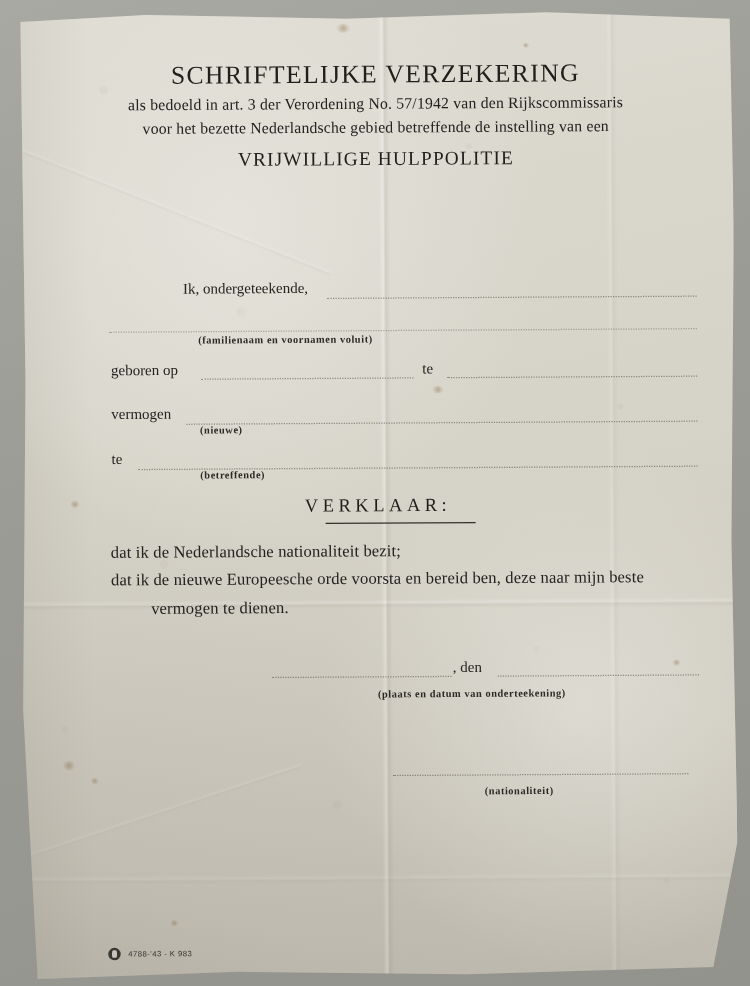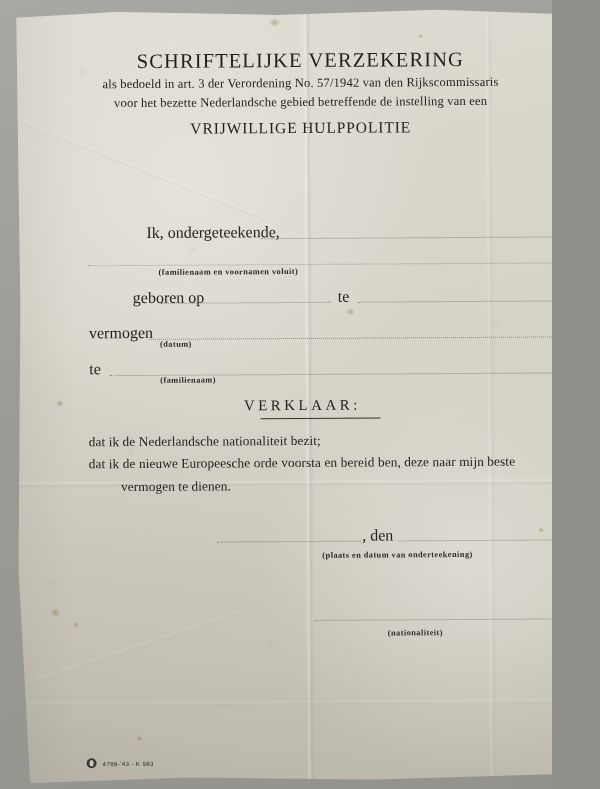--- a/index.html
+++ b/index.html
@@ -10,21 +10,21 @@
   body {
     width: 600px;
     height: 789px;
     overflow: hidden;
     font-family: "Liberation Serif", "DejaVu Serif", serif;
   }
 
   
   #photo {
     position: relative;
-    width: 552px;
+    width: 600px;
     height: 789px;
     background:
       linear-gradient(160deg, #a9a9a4 0%, #9c9c97 40%, #93938e 100%);
     overflow: hidden;
   }
 
   
   #paper {
     position: absolute;
     left: 14px;
@@ -136,21 +136,21 @@
   #subtitle {
     top: 110px;
     left: 0; right: 0;
     text-align: center;
     font-size: 15.5px;
     letter-spacing: 0.9px;
     white-space: nowrap;
     color: #211f1b;
   }
 
-  .fieldlabel { font-size: 16px; color: #242320; }
+  .fieldlabel { font-size: 12px; color: #242320; }
   .caption {
     font-size: 8.3px;
     color: #2a2924;
     letter-spacing: 0.45px;
     font-weight: 700;
   }
 
   
   .dots {
     position: absolute;
@@ -248,44 +248,44 @@
       <div class="ln subline" id="sub1">als bedoeld in art. 3 der Verordening No. 57/1942 van den Rijkscommissaris</div>
       <div class="ln subline" id="sub2">voor het bezette Nederlandsche gebied betreffende de instelling van een</div>
 
       <div class="ln" id="subtitle">VRIJWILLIGE HULPPOLITIE</div>
 
       <div class="ln fieldlabel" style="left:131px; top:214px;">Ik, ondergeteekende,</div>
       <div class="dots" style="left:246px; top:228px; width:296px;"></div>
       <div class="dots soft" style="left:72px; top:254px; width:470px;"></div>
       <div class="ln caption" style="left:143px; top:258px;">(familienaam en voornamen voluit)</div>
 
-      <div class="ln fieldlabel" style="left:73px; top:279px;margin-left:44px;">geboren op</div>
+      <div class="ln fieldlabel" style="left:73px; top:279px;">geboren op</div>
       <div class="dots" style="left:145px; top:292px; width:170px;"></div>
       <div class="ln fieldlabel" style="left:322px; top:279px;">te</div>
       <div class="dots" style="left:342px; top:292px; width:200px;"></div>
 
       <div class="ln fieldlabel" style="left:73px; top:314px;">vermogen</div>
       <div class="dots" style="left:133px; top:328px; width:409px;"></div>
-      <div class="ln caption" style="left:144px; top:330px;">(datum)</div>
+      <div class="ln caption" style="left:144px; top:330px;">(nieuwe)</div>
 
       <div class="ln fieldlabel" style="left:73px; top:350px;">te</div>
       <div class="dots" style="left:94px; top:364px; width:448px;"></div>
-      <div class="ln caption" style="left:144px; top:366px;">(familienaam)</div>
+      <div class="ln caption" style="left:144px; top:366px;">(betreffende)</div>
 
       <div class="ln" id="verklaar">VERKLAAR:</div>
       <div id="verklaar-rule"></div>
 
       <div class="ln body-line" style="left:72px; top:424px;">dat ik de Nederlandsche nationaliteit bezit;</div>
       <div class="ln body-line" style="left:72px; top:446px;">dat ik de nieuwe Europeesche orde voorsta en bereid ben, deze naar mijn beste</div>
       <div class="ln body-line" style="left:76px; top:469px;margin-left:28px;">vermogen te dienen.</div>
 
       <div class="dots" style="left:200px; top:531px; width:144px;"></div>
       <div class="ln fieldlabel" style="left:345px; top:518px;">, den</div>
       <div class="dots" style="left:381px; top:531px; width:161px;"></div>
-      <div class="ln caption" style="left:285px; top:542px;margin-left:20px;">(plaats en datum van onderteekening)</div>
+      <div class="ln caption" style="left:285px; top:542px;">(plaats en datum van onderteekening)</div>
 
       <div class="dots" style="left:297px; top:610px; width:236px;"></div>
       <div class="ln caption" style="left:370px; top:620px;">(nationaliteit)</div>
 
       <div id="printer">
         <span id="printer-logo"></span>
         <span id="printer-code">4788-'43 -  K 983</span>
       </div>
 
     </div>

